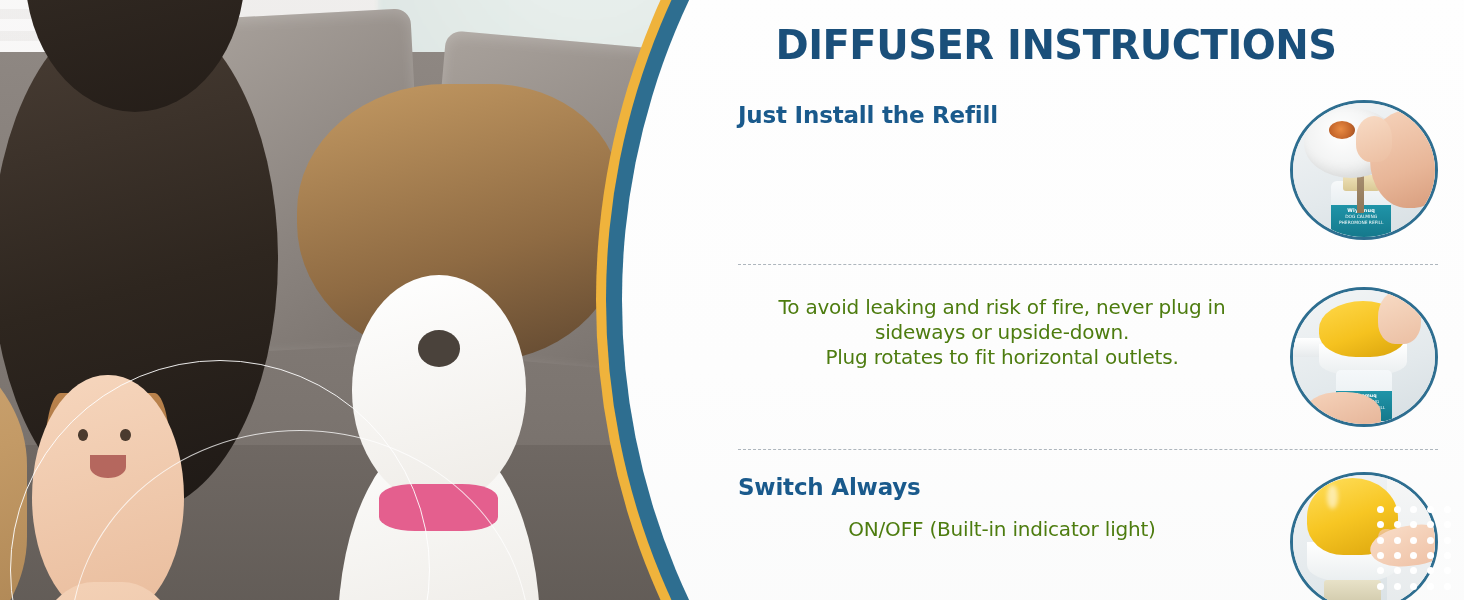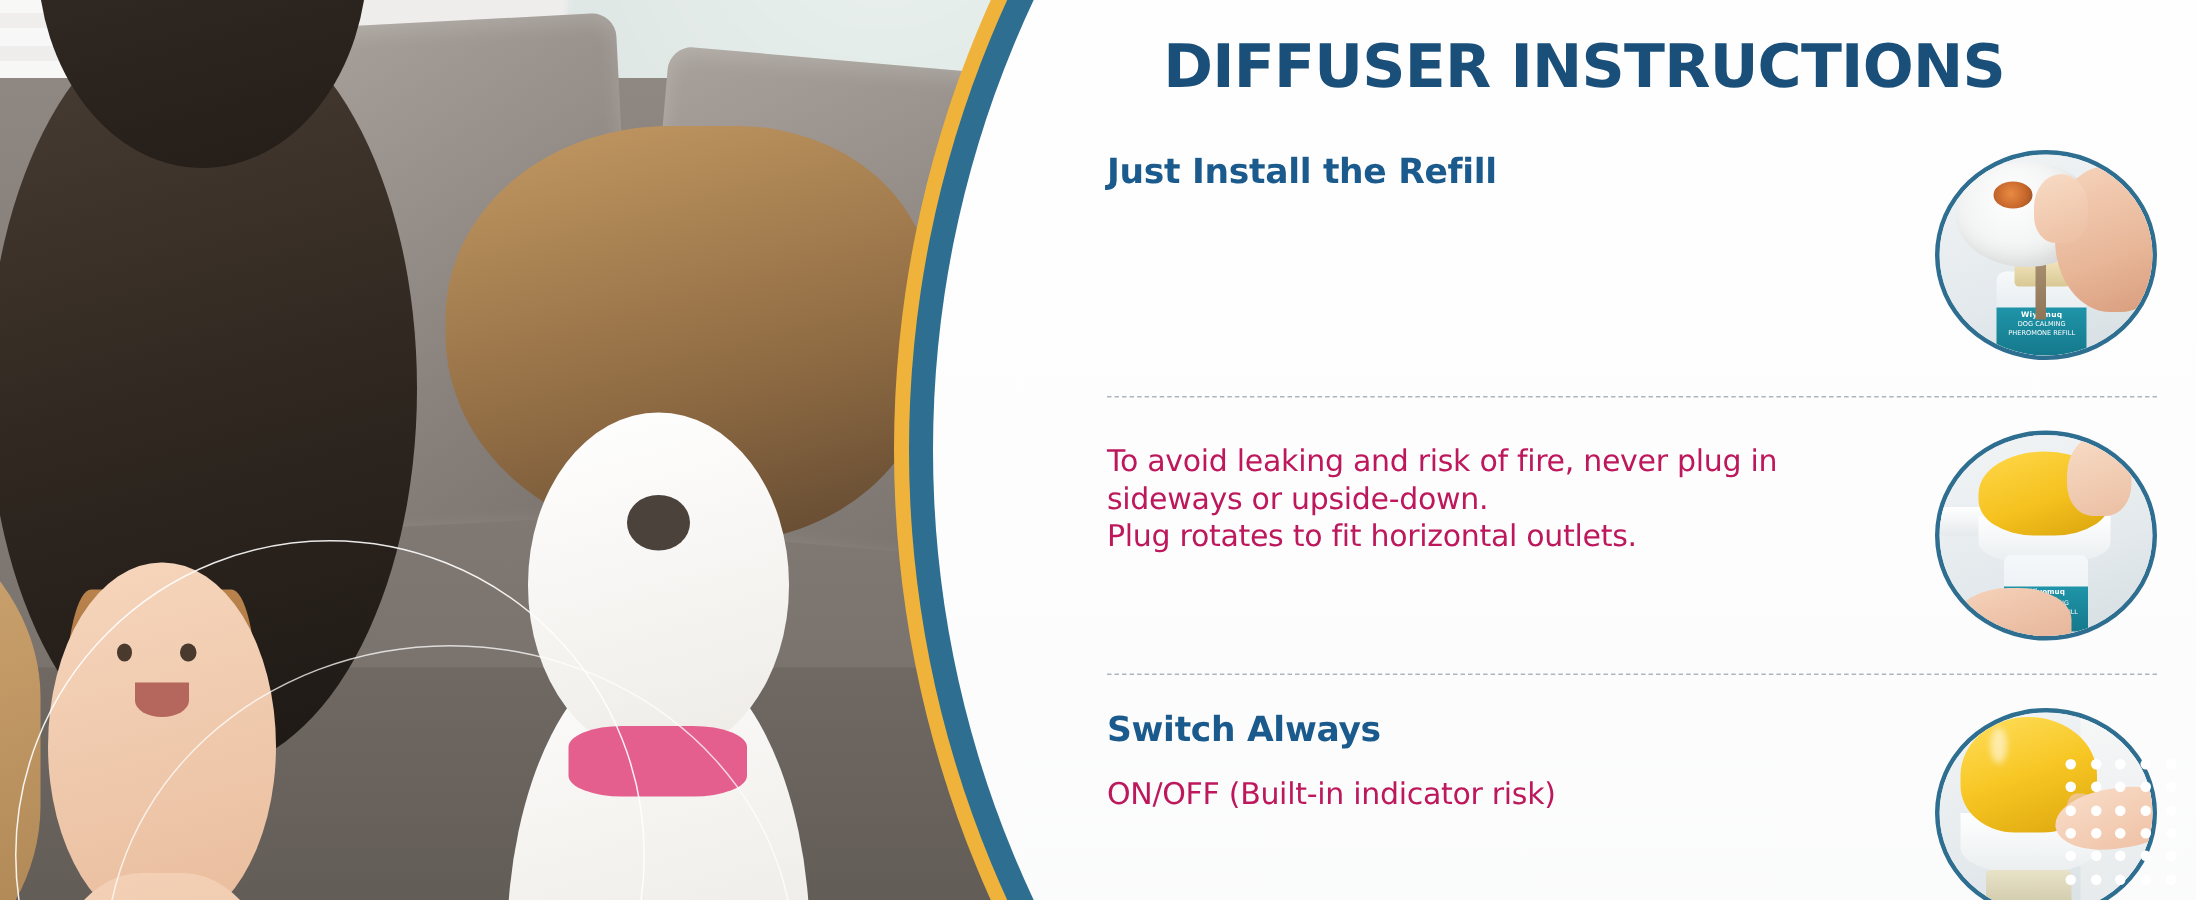--- a/index.html
+++ b/index.html
@@ -210,22 +210,23 @@
     font-weight: 700;
     font-size: 23px;
     line-height: 1.16;
     color: #1A5A8C;
     letter-spacing: -0.2px;
   }
   .step-body {
     margin-top: 6px;
     font-size: 20px;
     line-height: 1.26;
-    color: #be185d;
+    color: #4d7c0f;
     letter-spacing: -0.2px;
+    text-align: center;
   }
 
   .divider {
     height: 0;
     border-top: 1px dashed #aeb6bd;
     margin: 0;
   }
 
   
   .thumb {
@@ -525,21 +526,21 @@
           </div>
         </div>
       </div>
 
       <div class="divider" style="margin:22px 0 22px;"></div>
 
       <div class="step">
         <div class="step-row">
           <div class="step-text">
             <div class="step-heading">Switch Always</div>
-            <div class="step-body" style="margin-top:16px;">ON/OFF (Built-in indicator risk)</div>
+            <div class="step-body" style="margin-top:16px;">ON/OFF (Built-in indicator light)</div>
           </div>
           <div class="thumb t3">
             <div class="bg"></div>
             <div class="wallbg"></div>
             <div class="base"></div>
             <div class="bottlebase"></div>
             <div class="dome">
               <div class="gloss"></div>
             </div>
             <div class="switch"></div>

